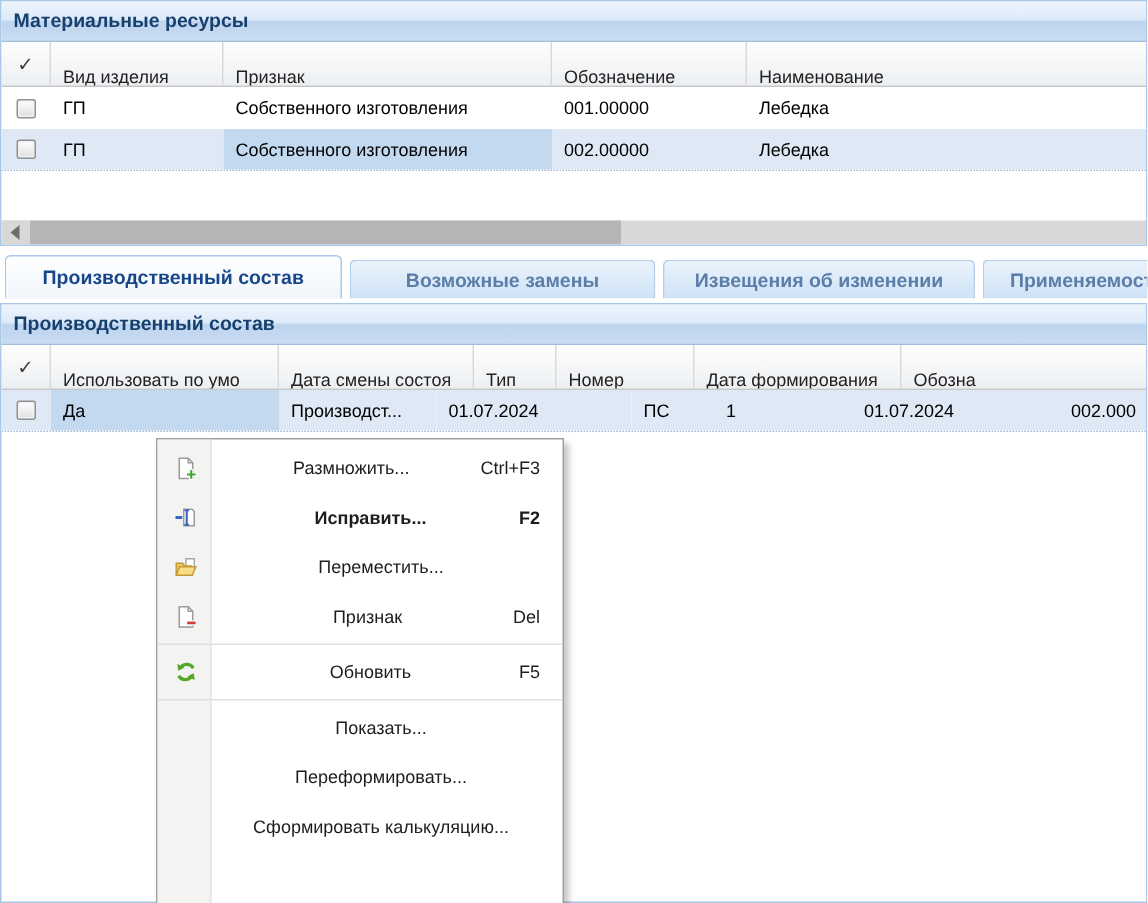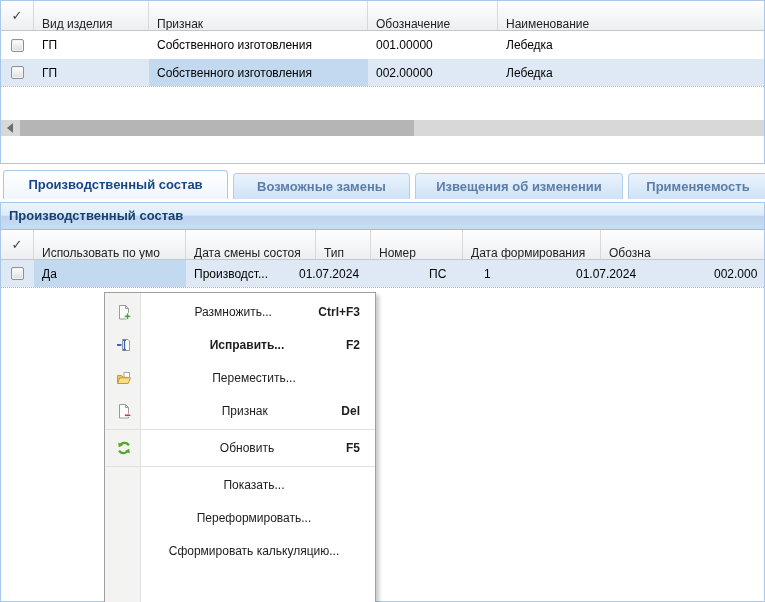--- a/index.html
+++ b/index.html
@@ -83,34 +83,35 @@
     position:absolute;left:0;top:0;bottom:0;width:36px;background:#f3f3f1;
     border-right:1px solid #e2e2e2;
   }
   .menu-item{
     position:relative;height:33px;display:flex;align-items:center;margin:0 1px;
   }
   .menu-item .mi-icon{
     flex:0 0 35px;display:flex;align-items:center;justify-content:center;
   }
   .menu-item .mi-label{flex:1 1 auto;padding-left:7px;white-space:nowrap;overflow:hidden;color:#1d1d1d;text-align:center;}
-  .menu-item .mi-shortcut{flex:0 0 auto;padding-right:14px;color:#1d1d1d;font-weight:bold;}
+  .menu-item .mi-shortcut{flex:0 0 auto;padding-right:14px;color:#1d1d1d;}
   .menu-item.bold .mi-label,.menu-item.bold .mi-shortcut{font-weight:bold;}
   .menu-item.highlighted{
     background:linear-gradient(#ebf4fd,#cfe4f8);
     border:1px solid #7da7d8;border-radius:3px;
   }
   .menu-sep{height:1px;background:#e1e1e1;margin:2px 0 1px 0;position:relative;}
 </style>
 </head>
 <body>
 
 <div class="stage">
 
   <div class="panel" style="left:0;top:1;width:765px;height:164px;">
+    <div class="panel-header">Материальные ресурсы</div>
     <div style="display:flex;flex-direction:column;height:135px;">
       <div class="grid-header" id="grid1-header">
           <div class="hcell chk-col" style="flex-basis: 33px;">
             <span class="checkmark">✓</span>
           </div>
           <div class="hcell" style="flex-basis: 115px;">Вид изделия</div>
           <div class="hcell" style="flex-basis: 219px;">Признак</div>
           <div class="hcell" style="flex-basis: 130px;">Обозначение</div>
           <div class="hcell last" style="flex-basis: 268px;">Наименование</div>
         </div>
@@ -139,21 +140,21 @@
         <div class="arrow-btn">
           <div class="arrow-left"></div>
         </div>
         <div class="thumb" style="left:19px;width:394px;"></div>
       </div>
     </div>
   </div>
 
   <div class="tabstrip" style="left:3px;top:169px;width:762px;height:30px;" id="tabstrip">
       <div class="tab active" style="width: 225px;">Производственный состав</div>
-      <div class="tab" style="width: 177px;">Возможные замены</div>
+      <div class="tab" style="width: 204px;">Возможные замены</div>
       <div class="tab" style="width: 208px;">Извещения об изменении</div>
       <div class="tab" style="width: 140px;">Применяемость</div>
     </div>
 
   <div class="panel" style="left:0;top:202px;width:765px;height:400px;">
     <div class="panel-header">Производственный состав</div>
     <div>
       <div class="grid-header" id="grid2-header">
           <div class="hcell chk-col" style="flex-basis: 33px;">
             <span class="checkmark">✓</span>

